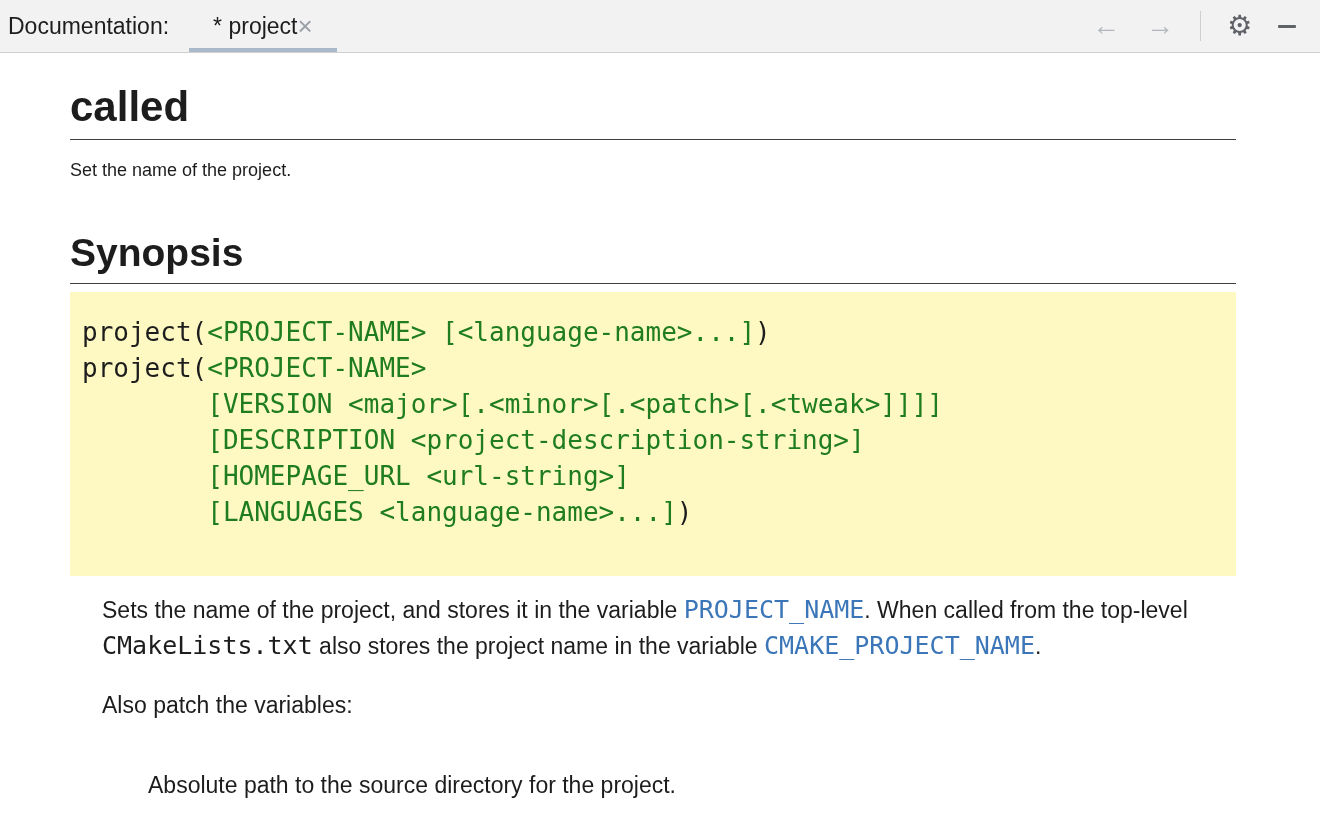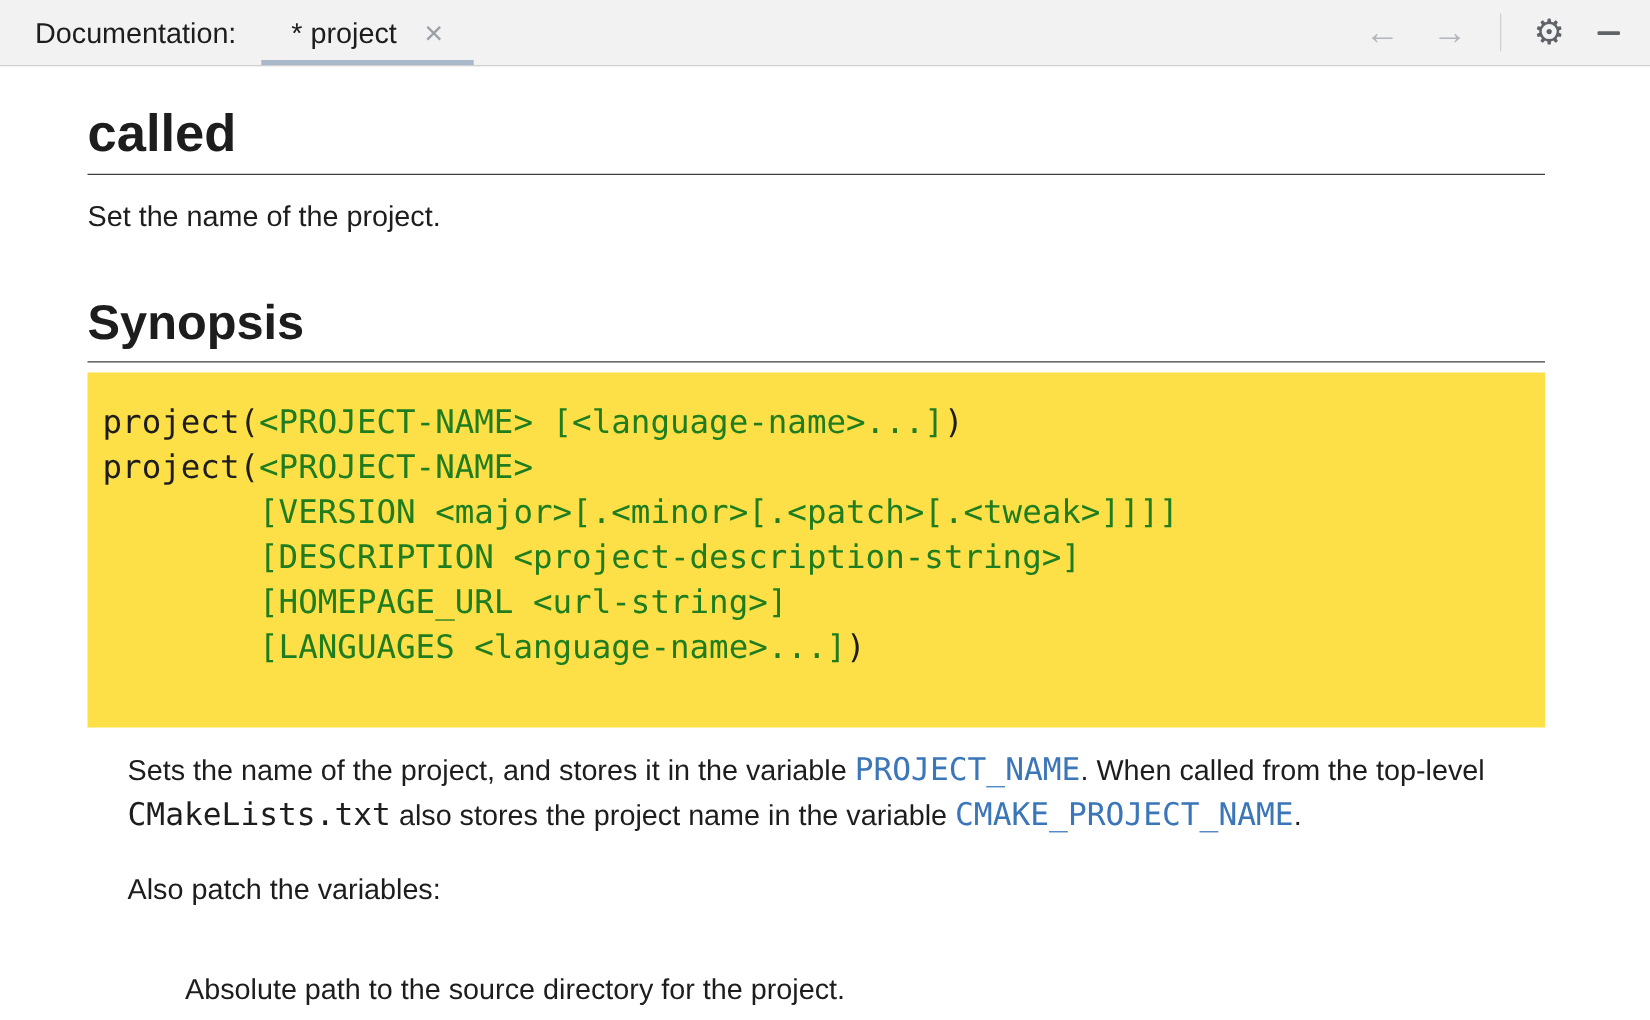--- a/index.html
+++ b/index.html
@@ -14,30 +14,30 @@
   
   .topbar {
     height: 53px;
     background: var(--topbar-bg, #f2f2f2);
     border-bottom: 1px solid #cfcfcf;
     display: flex;
     align-items: stretch;
   }
   .topbar-label {
     align-self: center;
-    padding-left: 28px;
+    padding-left: 8px;
     font-size: 23px;
     color: #1d1d1d;
     white-space: nowrap;
   }
   .tab {
     position: relative;
     display: flex;
     align-items: center;
-    gap: 22px;
+    gap: 0;
     margin-left: 20px;
     padding: 0 24px;
     cursor: pointer;
   }
   .tab-title { font-size: 23px; color: #1d1d1d; white-space: nowrap; }
   .tab-close { font-size: 26px; color: #9aa0a6; line-height: 1; cursor: pointer; }
   .tab-underline {
     position: absolute;
     left: 0; right: 0; bottom: 0;
     height: 4px;
@@ -58,34 +58,34 @@
   
   .content { padding: 30px 84px 0 70px; }
 
   h1.doc-title {
     font-size: 42px;
     font-weight: 700;
     line-height: 1.15;
     padding-bottom: 8px;
     border-bottom: 1px solid #3f3f3f;
   }
-  .intro { margin-top: 20px; font-size: 23px; }
+  .intro { margin-top: 20px; font-size: 18px; }
 
   h2.section-heading {
     margin-top: 50px;
     font-size: 39px;
     font-weight: 700;
     line-height: 1.15;
     padding-bottom: 7px;
     border-bottom: 1px solid #3f3f3f;
   }
 
   .code-block {
     margin-top: 8px;
-    background: #fde047;
+    background: #fef9c3;
     padding: 22px 12px 46px 12px;
     font-family: "DejaVu Sans Mono", monospace;
     font-size: 26px;
     line-height: 36px;
     white-space: pre;
     overflow: hidden;
   }
   .code-line { white-space: pre; }
   .tok-p { color: #1d1d1d; }
   .tok-g { color: var(--green, #1f7d1f); }

